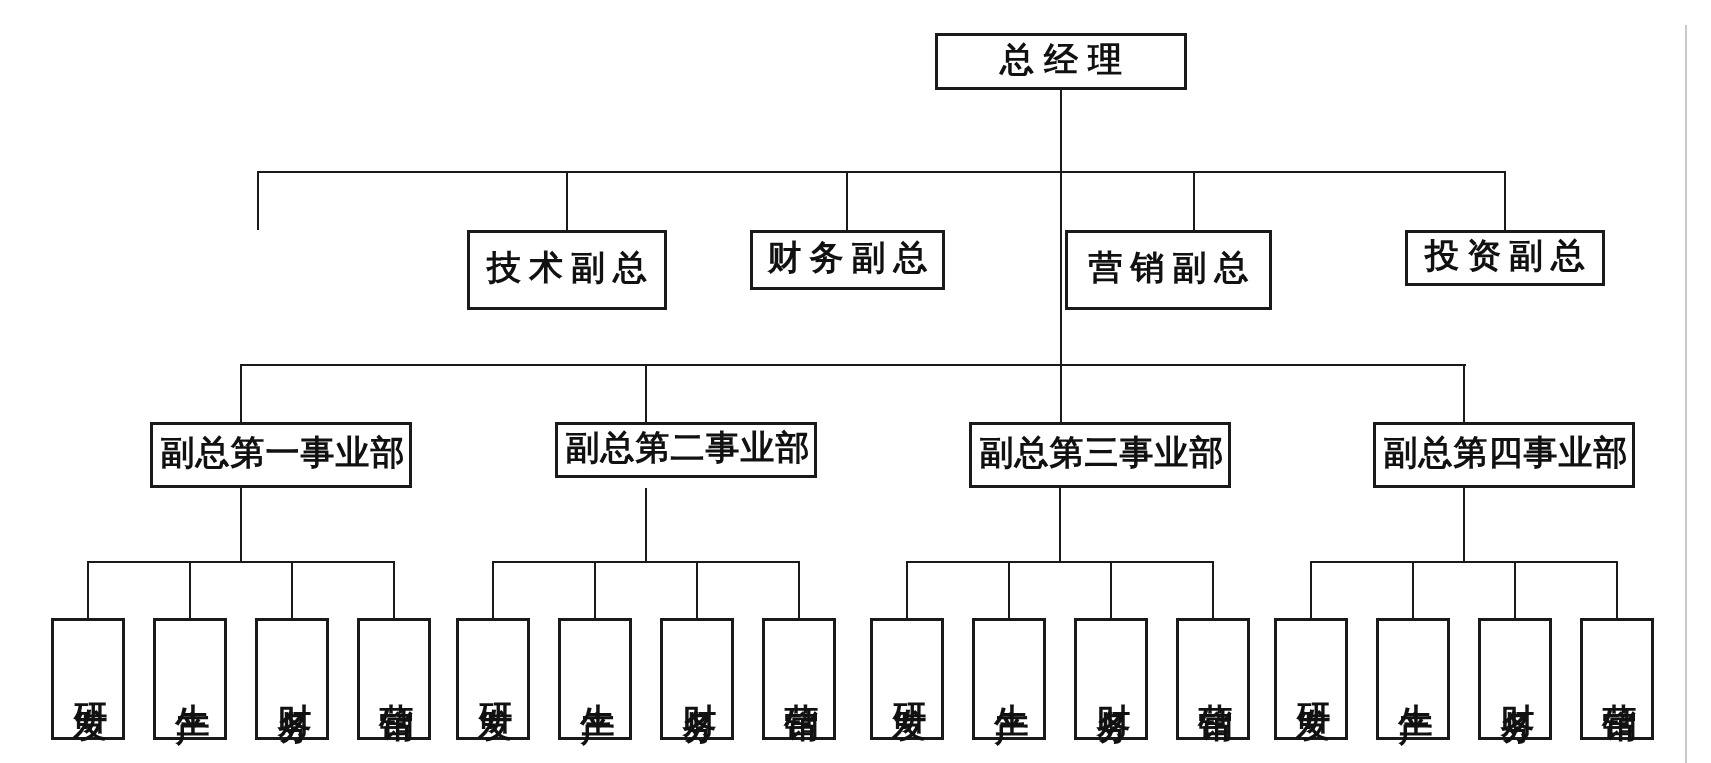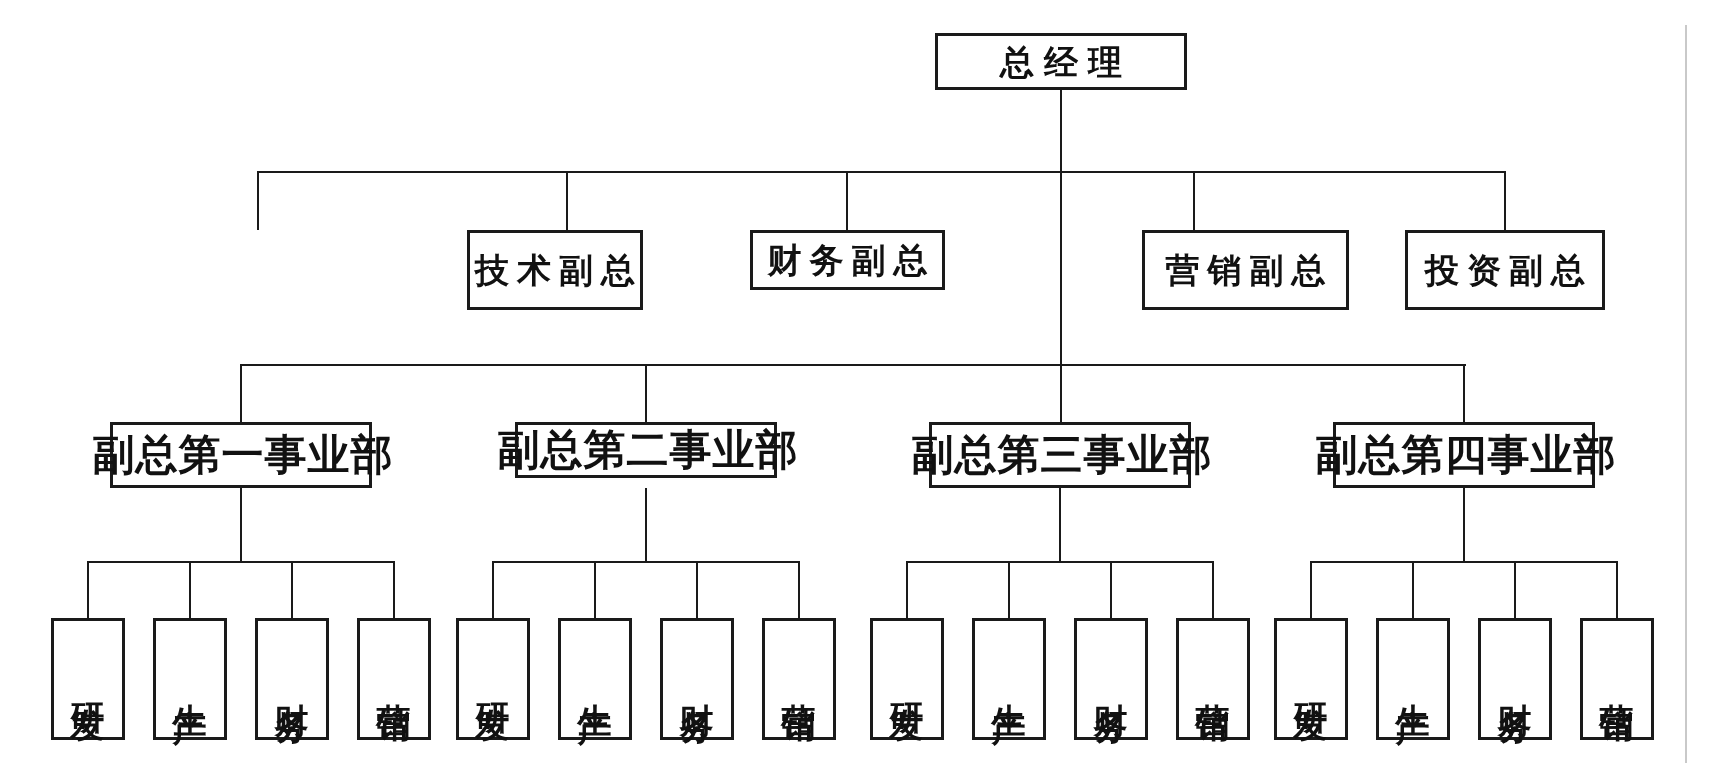--- a/index.html
+++ b/index.html
@@ -10,39 +10,39 @@
     --background: #ffffff;
     --page_edge: #c9c9c9;
   }
   html, body { margin: 0; padding: 0; background: var(--background); }
   .canvas {
     position: relative;
     width: 1711px;
     height: 763px;
     background: var(--background);
     overflow: hidden;
-    font-family: Liberation Sans, sans-serif;
+    font-family: Liberation Mono, monospace;
     font-weight: bold;
     color: var(--text);
   }
   .node {
     position: absolute;
     box-sizing: border-box;
     background: var(--fill);
     border: 3px solid var(--border);
     display: flex;
     align-items: center;
     justify-content: center;
     white-space: nowrap;
     line-height: 1;
   }
   .n-root { font-size: 34px; letter-spacing: 10px; padding-left: 10px; }
   .n-l2   { font-size: 34px; letter-spacing: 8px;  padding-left: 8px; }
   .n-hr   { letter-spacing: 2px; padding-left: 2px; }
-  .n-l3   { font-size: 42px; letter-spacing: 1px;  padding-left: 4px; }
+  .n-l3   { font-size: 34px; letter-spacing: 1px;  padding-left: 4px; margin-left: 40px; }
   .n-leaf {
     font-size: 34px;
     writing-mode: vertical-rl;
     text-orientation: upright;
     letter-spacing: 6px;
     padding-top: 6px;
     white-space: normal;
     line-height: 1;
   }
   .hline, .vline { position: absolute; background: var(--line); }
@@ -90,24 +90,24 @@
   <div class="vline" style="left:1008px;top:561px;height:57px"></div>
   <div class="vline" style="left:1110px;top:561px;height:57px"></div>
   <div class="vline" style="left:1212px;top:561px;height:57px"></div>
   <div class="vline" style="left:1310px;top:561px;height:57px"></div>
   <div class="vline" style="left:1412px;top:561px;height:57px"></div>
   <div class="vline" style="left:1514px;top:561px;height:57px"></div>
   <div class="vline" style="left:1616px;top:561px;height:57px"></div>
 
   <div class="node n-root" style="left:935px;top:33px;width:252px;height:57px">总经理</div>
 
-  <div class="node n-l2" style="left:467px;top:230px;width:176px;height:80px">技术副总</div>
+  <div class="node n-l2" style="left:467px;top:230px;width:200px;height:80px">技术副总</div>
   <div class="node n-l2" style="left:750px;top:230px;width:195px;height:60px">财务副总</div>
-  <div class="node n-l2" style="left:1142px;top:230px;width:207px;height:80px">营销副总</div>
-  <div class="node n-l2" style="left:1405px;top:230px;width:200px;height:80px">投资副总</div>
+  <div class="node n-l2" style="left:1065px;top:230px;width:207px;height:80px">营销副总</div>
+  <div class="node n-l2" style="left:1405px;top:230px;width:200px;height:56px">投资副总</div>
 
   <div class="node n-l3" style="left:110px;top:422px;width:262px;height:66px">副总第一事业部</div>
   <div class="node n-l3" style="left:515px;top:422px;width:262px;height:56px">副总第二事业部</div>
   <div class="node n-l3" style="left:1333px;top:422px;width:262px;height:66px">副总第四事业部</div>
   <div class="node n-l3" style="left:929px;top:422px;width:262px;height:66px">副总第三事业部</div>
 
   <div class="node n-leaf" style="left:51px;top:618px;width:74px;height:122px">研发</div>
   <div class="node n-leaf" style="left:153px;top:618px;width:74px;height:122px">生产</div>
   <div class="node n-leaf" style="left:255px;top:618px;width:74px;height:122px">财务</div>
   <div class="node n-leaf" style="left:357px;top:618px;width:74px;height:122px">营销</div>

